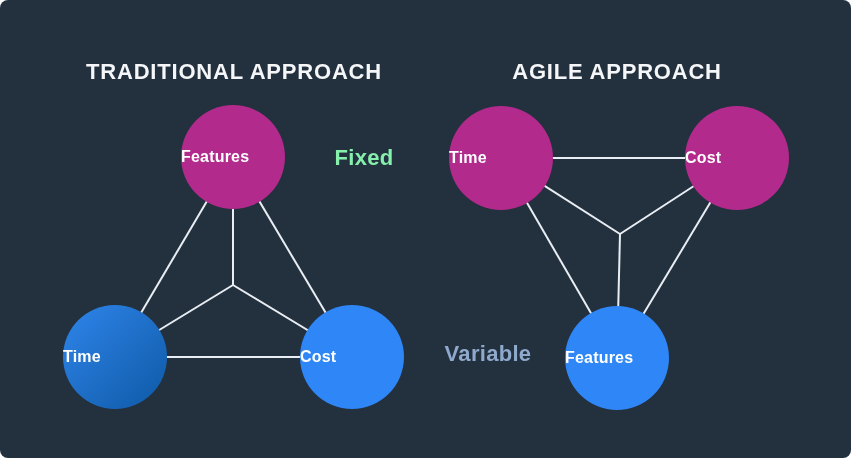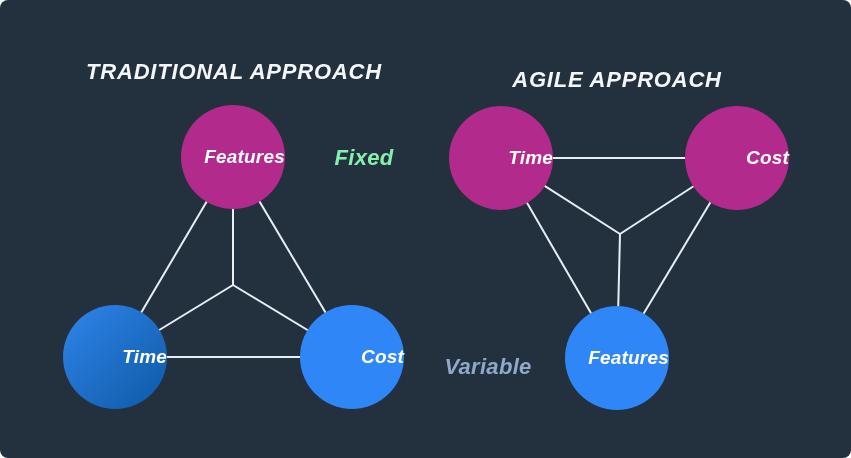--- a/index.html
+++ b/index.html
@@ -8,21 +8,20 @@
     background: #ffffff;
     font-family: "Liberation Sans", sans-serif;
   }
   .stage {
     position: relative;
     width: 851px;
     height: 458px;
     background: #23303e;
     border-radius: 8px;
     overflow: hidden;
-    font-style: italic;
   }
   .edges {
     position: absolute;
     left: 0; top: 0;
     width: 851px; height: 458px;
     z-index: 1;
   }
   .edges line {
     stroke: #e8eef4;
     stroke-width: 2;
@@ -33,32 +32,32 @@
     transform: translateX(-50%);
     margin: 0;
     color: #f4f6f8;
     font-size: 22px;
     font-weight: bold;
     letter-spacing: 0.8px;
     white-space: nowrap;
     top: 59px;
   }
   .title-traditional { left: 234px; }
-  .title-agile { left: 617px; margin-top: 8px; }
+  .title-agile { left: 617px; }
   .node {
     position: absolute;
     z-index: 2;
     width: 104px;
     height: 104px;
     border-radius: 50%;
     display: flex;
     align-items: center;
-    justify-content: flex-end;
+    justify-content: flex-start;
     color: #ffffff;
-    font-size: 19px;
+    font-size: 16px;
     font-weight: bold;
     letter-spacing: 0.2px;
   }
   .fill-magenta { background: #b12a8c; }
   .fill-blue { background: #2e86f7; }
   .fill-blue-grad { background: linear-gradient(135deg, #2f85ea 0%, #0e59a6 100%); }
   .fill-quality-grad { background: linear-gradient(197deg, #c41f92 5%, #7b4ec9 52%, #2e6ce4 100%); }
 
   
   .t-features { left: 181px; top: 105px; }
@@ -75,21 +74,21 @@
   .side-label {
     position: absolute;
     z-index: 3;
     font-size: 22px;
     font-weight: bold;
     letter-spacing: 0.3px;
     white-space: nowrap;
     transform: translate(-50%, -50%);
   }
   .label-fixed    { left: 364px; top: 158px; color: #86efac; }
-  .label-variable { left: 488px; top: 367px; color: #8ea9cb; }
+  .label-variable { left: 488px; top: 354px; color: #8ea9cb; }
 </style>
 </head>
 <body>
 
 <div class="stage">
 
   <svg class="edges" viewBox="0 0 851 458" xmlns="http://www.w3.org/2000/svg">
 
     <line x1="233" y1="157" x2="115" y2="357"></line>
     <line x1="233" y1="157" x2="352" y2="357"></line>

